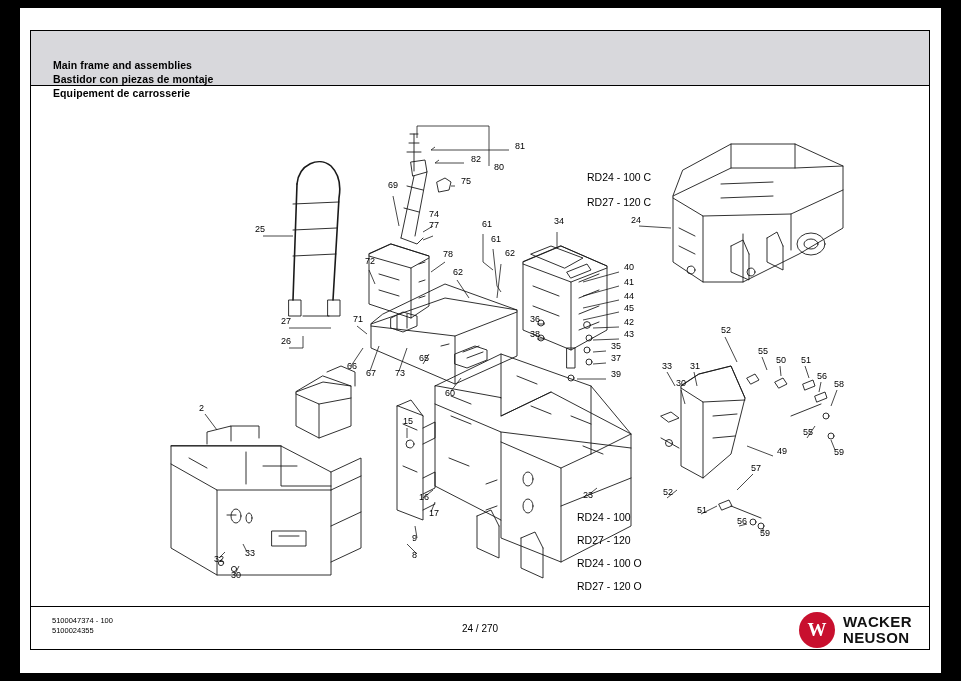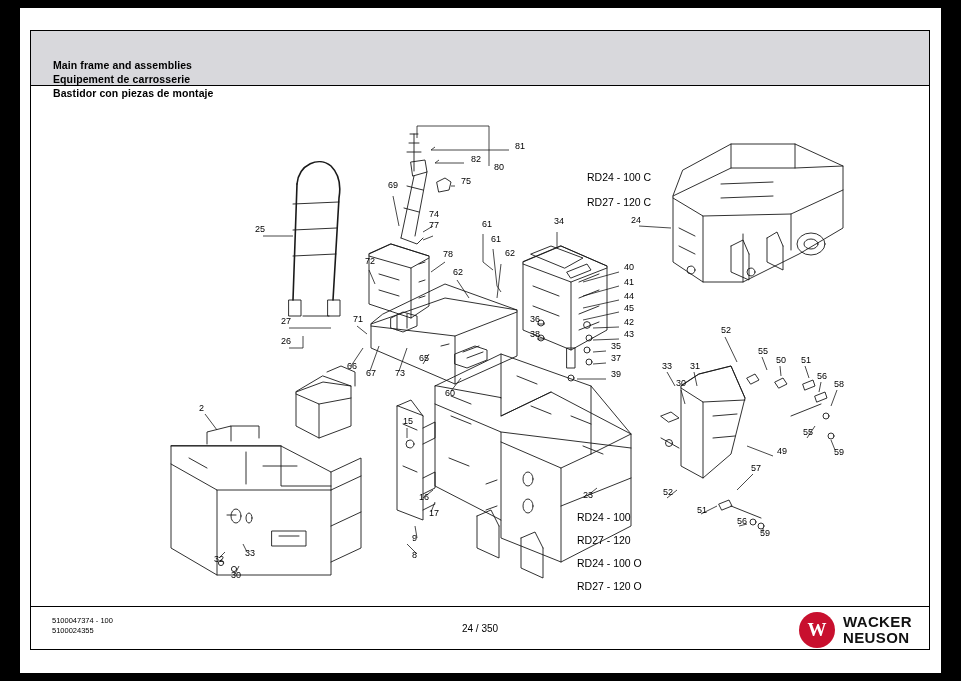--- a/index.html
+++ b/index.html
@@ -129,22 +129,22 @@
 </style>
 </head>
 <body>
 
 <div class="page">
 
   <div class="outer-frame"></div>
 
   <div class="title-bar">
     <div>Main frame and assemblies</div>
+    <div>Bastidor con piezas de montaje</div>
     <div>Equipement de carrosserie</div>
-    <div>Bastidor con piezas de montaje</div>
   </div>
 
   <div class="drawing">
     <svg class="diagram" width="898" height="520" viewBox="0 0 898 520">
       <g fill="none" stroke="#1a1a1a" stroke-width="0.9" stroke-linejoin="round" stroke-linecap="round">
 
         <g>
           <path d="M140 360 L140 462 L186 489 L300 489 L300 386 L250 360 Z"></path>
           <path d="M140 360 L250 360"></path>
           <path d="M250 360 L250 400 L300 400"></path>
@@ -486,21 +486,21 @@
           <text x="546" y="504" class="mdl">RD27 - 120  O</text>
         </g>
     </svg>
   </div>
 
   <div class="footer">
     <div class="footer-codes">
       <div>5100047374 - 100</div>
       <div>5100024355</div>
     </div>
-    <div class="footer-page">24 / 350</div>
+    <div class="footer-page">24 / 270</div>
     <div class="logo">
       <div class="logo-mark">
         <span>W</span>
       </div>
       <div class="logo-text">
         <div>WACKER</div>
         <div>NEUSON</div>
       </div>
     </div>
   </div>

